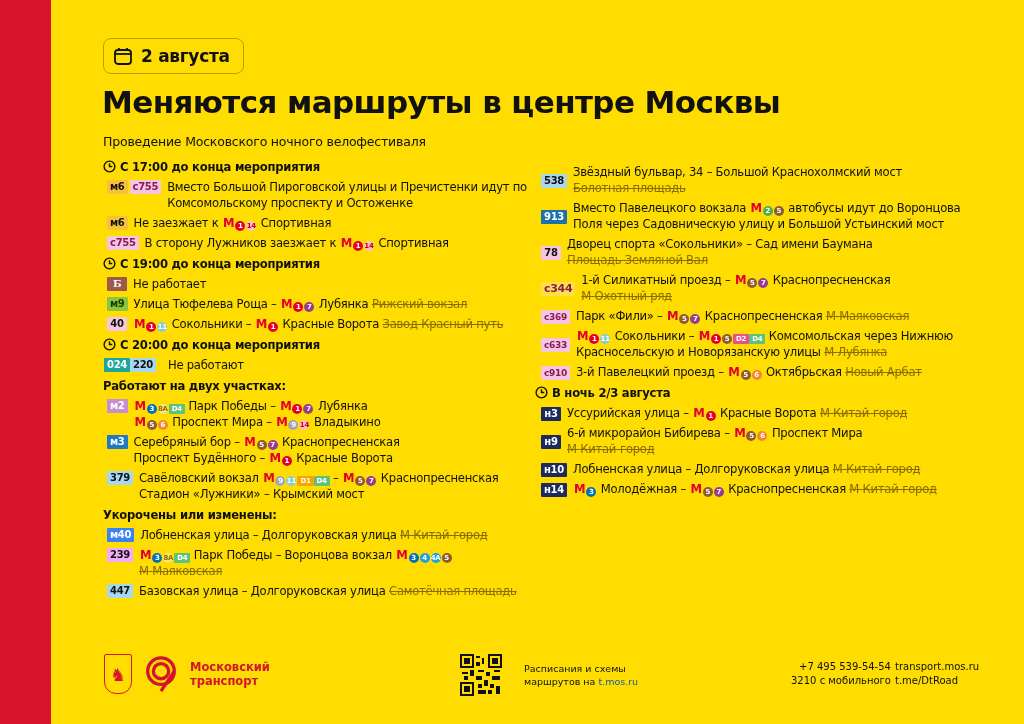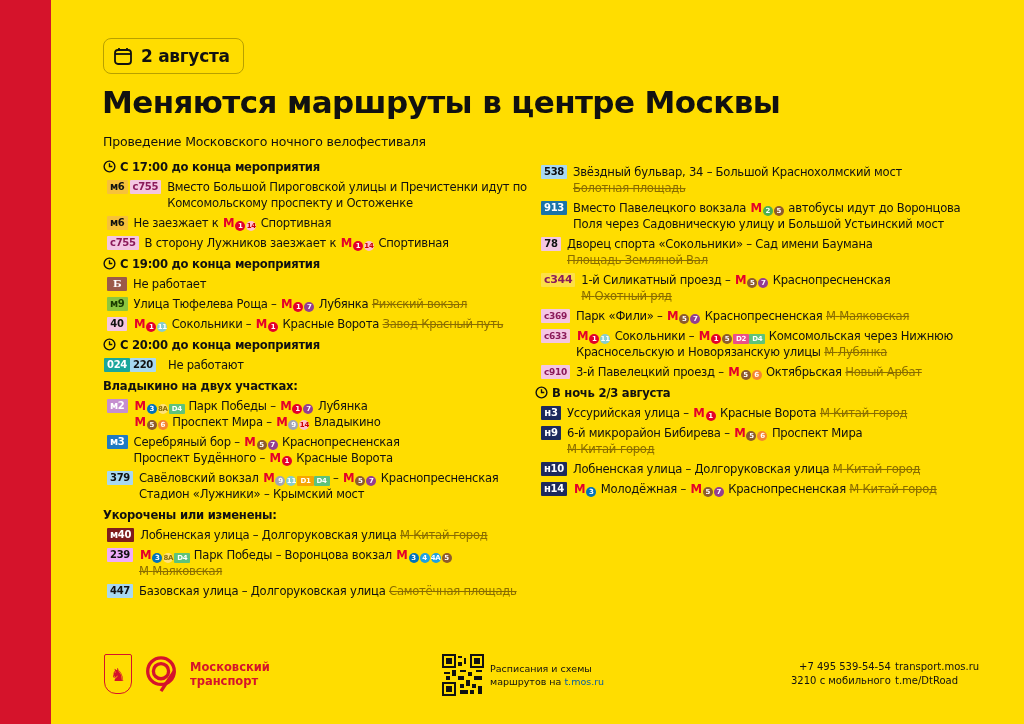--- a/index.html
+++ b/index.html
@@ -29,40 +29,40 @@
     .col { position: absolute; font-size: 11.6px; letter-spacing: -0.25px; line-height: 16px; }
     .col.left { left: 103px; top: 158px; width: 425px; }
     .col.right { left: 541px; top: 164px; width: 420px; }
     .sec {
       display: flex; align-items: center; gap: 4px; font-weight: bold;
       height: 17px; margin-bottom: 4px;
     }
     .sec .clock { width: 13px; height: 13px; }
     .sec.plain { padding-left: 0; }
     .row { display: flex; align-items: flex-start; margin-bottom: 4px; padding-left: 4px; }
-    .col.right .row { padding-left: 0; }
+    .col.right .row { padding-left: 0; align-items: center; }
     .badges { display: flex; gap: 2px; margin-right: 6px; flex-shrink: 0; padding-top: 1px; }
     .badge {
       height: 14px; padding: 0 3px; font-size: 10px; font-weight: bold;
       display: inline-flex; align-items: center; justify-content: center; border-radius: 1px;
       letter-spacing: -0.3px; min-width: 20px;
     }
     .txt { flex: 1; }
     .strike { text-decoration: line-through; color: #8a6d00; }
     .mlogo { color: #e4002b; font-weight: bold; margin: 0 1px; }
     .mline {
       display: inline-block; width: 10px; height: 10px; border-radius: 50%;
       vertical-align: -1px; margin-right: 1px; font-size: 7px; color: #fff; text-align: center; line-height: 10px;
       font-weight: bold;
     }
     .footer-logo { position: absolute; left: 104px; top: 654px; display: flex; align-items: center; gap: 10px; }
     .emblem { width: 28px; height: 40px; border: 1.5px solid #d5132b; border-radius: 2px 2px 12px 12px; background: #ffdd00; display:flex; align-items:center; justify-content:center; color:#d5132b; font-size:18px; font-weight:bold; }
     .mt-logo { width: 38px; height: 40px; }
     .mt-name { color: #d5132b; font-weight: bold; font-size: 11.5px; line-height: 14px; }
-    .qr-block { position: absolute; left: 442px; top: 654px; display: flex; gap: 6px; align-items: center; }
+    .qr-block { position: absolute; left: 460px; top: 654px; display: flex; gap: 22px; align-items: center; }
     .qr { width: 42px; height: 42px; }
     .qr-text { font-size: 9.5px; line-height: 13px; }
     .qr-text .link { color: #0a5fa0; }
     .contacts { position: absolute; top: 660px; font-size: 10px; line-height: 14px; }
     .contacts.a { left: 791px; text-align: right; }
     .contacts.b { left: 895px; }
   </style>
 </head>
 <body>
 
@@ -171,21 +171,21 @@
 
   <div class="row" style="padding-left:1px">
     <div class="badges" style="gap:0">
       <span class="badge" style="background:#1aa69b;color:#fff">024</span>
       <span class="badge" style="background:#a8d8f0;color:#111">220</span>
     </div>
     <div class="txt" style="padding-left:6px">Не работают</div>
   </div>
 
   <div class="sec plain">
-    <span>Владыкино на двух участках:</span>
+    <span>Работают на двух участках:</span>
   </div>
 
   <div class="row">
     <div class="badges">
         <span class="badge" style="background:#c58fd0;color:#fff">м2</span>
       </div>
     <div class="txt">
       <div>
         <span class="mlogo">М</span><span class="mline" style="background:#0072ba">3</span><span class="mline" style="background:#ffe27a;color:#8a6d00">8A</span><span class="badge" style="background:#5ec27a;color:#fff;height:10px;min-width:16px;font-size:7px;vertical-align:-1px">D4</span>
         <span>Парк Победы –</span>
@@ -234,21 +234,21 @@
       <div>Стадион «Лужники» – Крымский мост</div>
     </div>
   </div>
 
   <div class="sec plain">
     <span>Укорочены или изменены:</span>
   </div>
 
   <div class="row">
     <div class="badges">
-        <span class="badge" style="background:#7f1d1d;color:#fff">м40</span>
+        <span class="badge" style="background:#3b82f6;color:#fff">м40</span>
       </div>
     <div class="txt">
       <span>Лобненская улица – Долгоруковская улица</span>
       <span class="strike"><span>М</span> <span>Китай-город</span></span>
     </div>
   </div>
 
   <div class="row">
     <div class="badges">
         <span class="badge" style="background:#f0abfc;color:#111">239</span>

